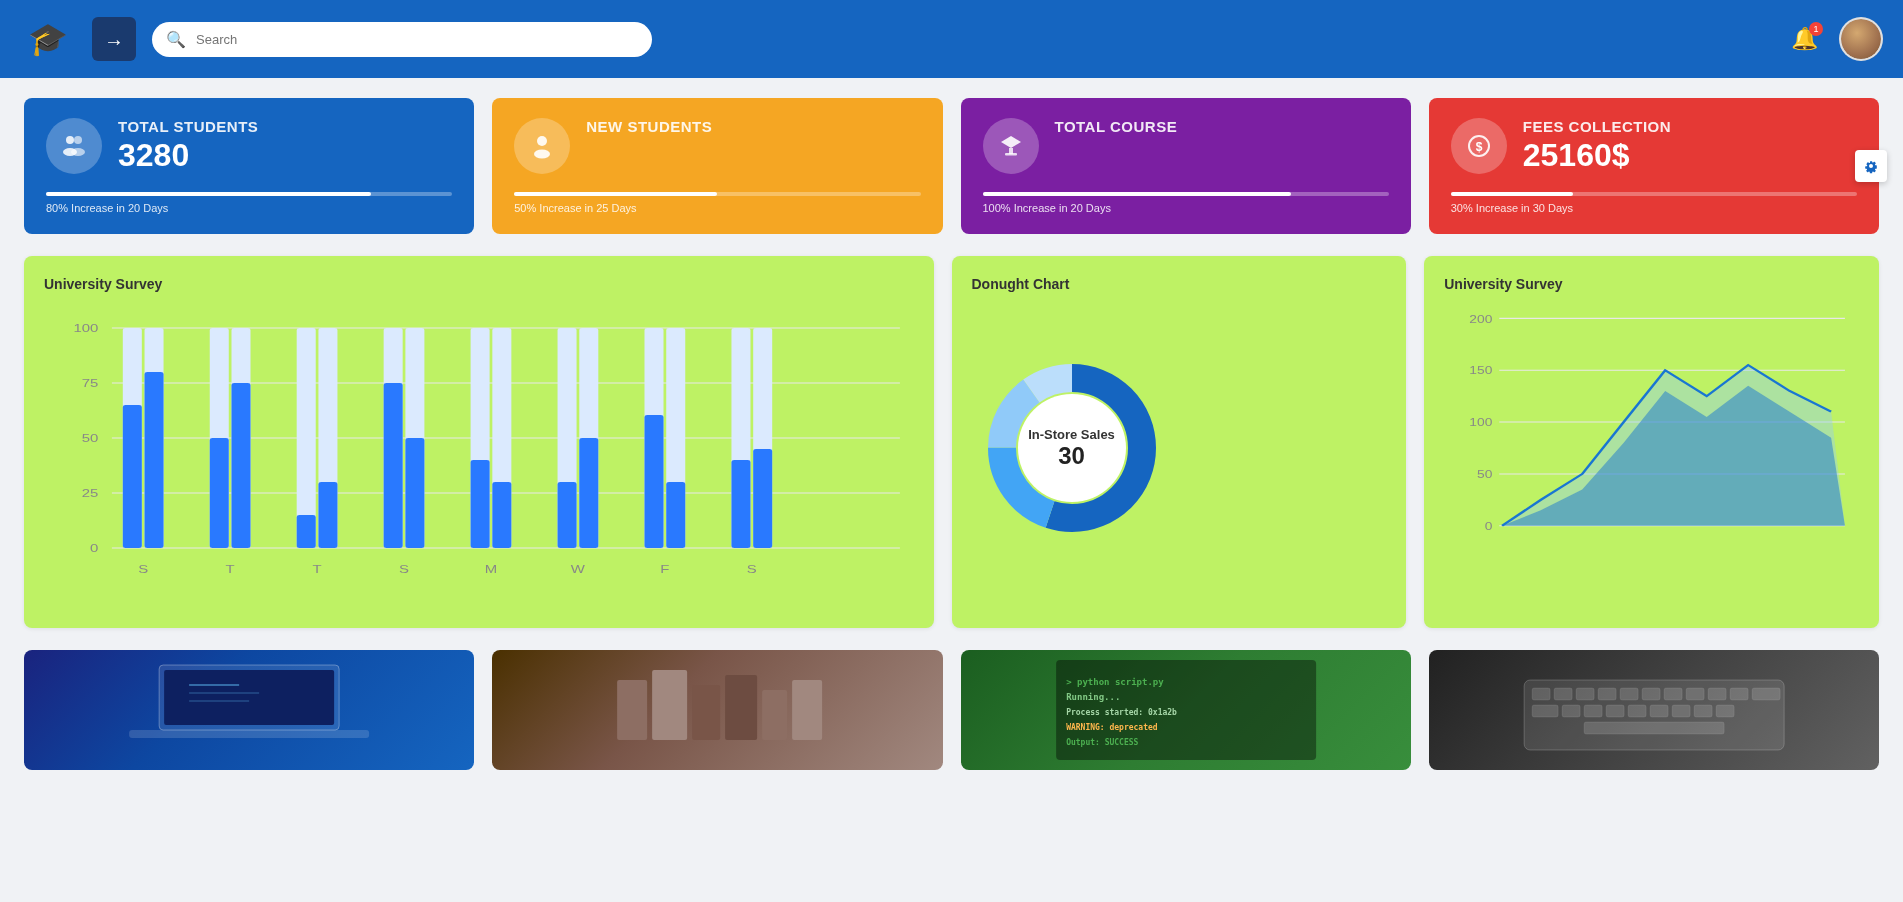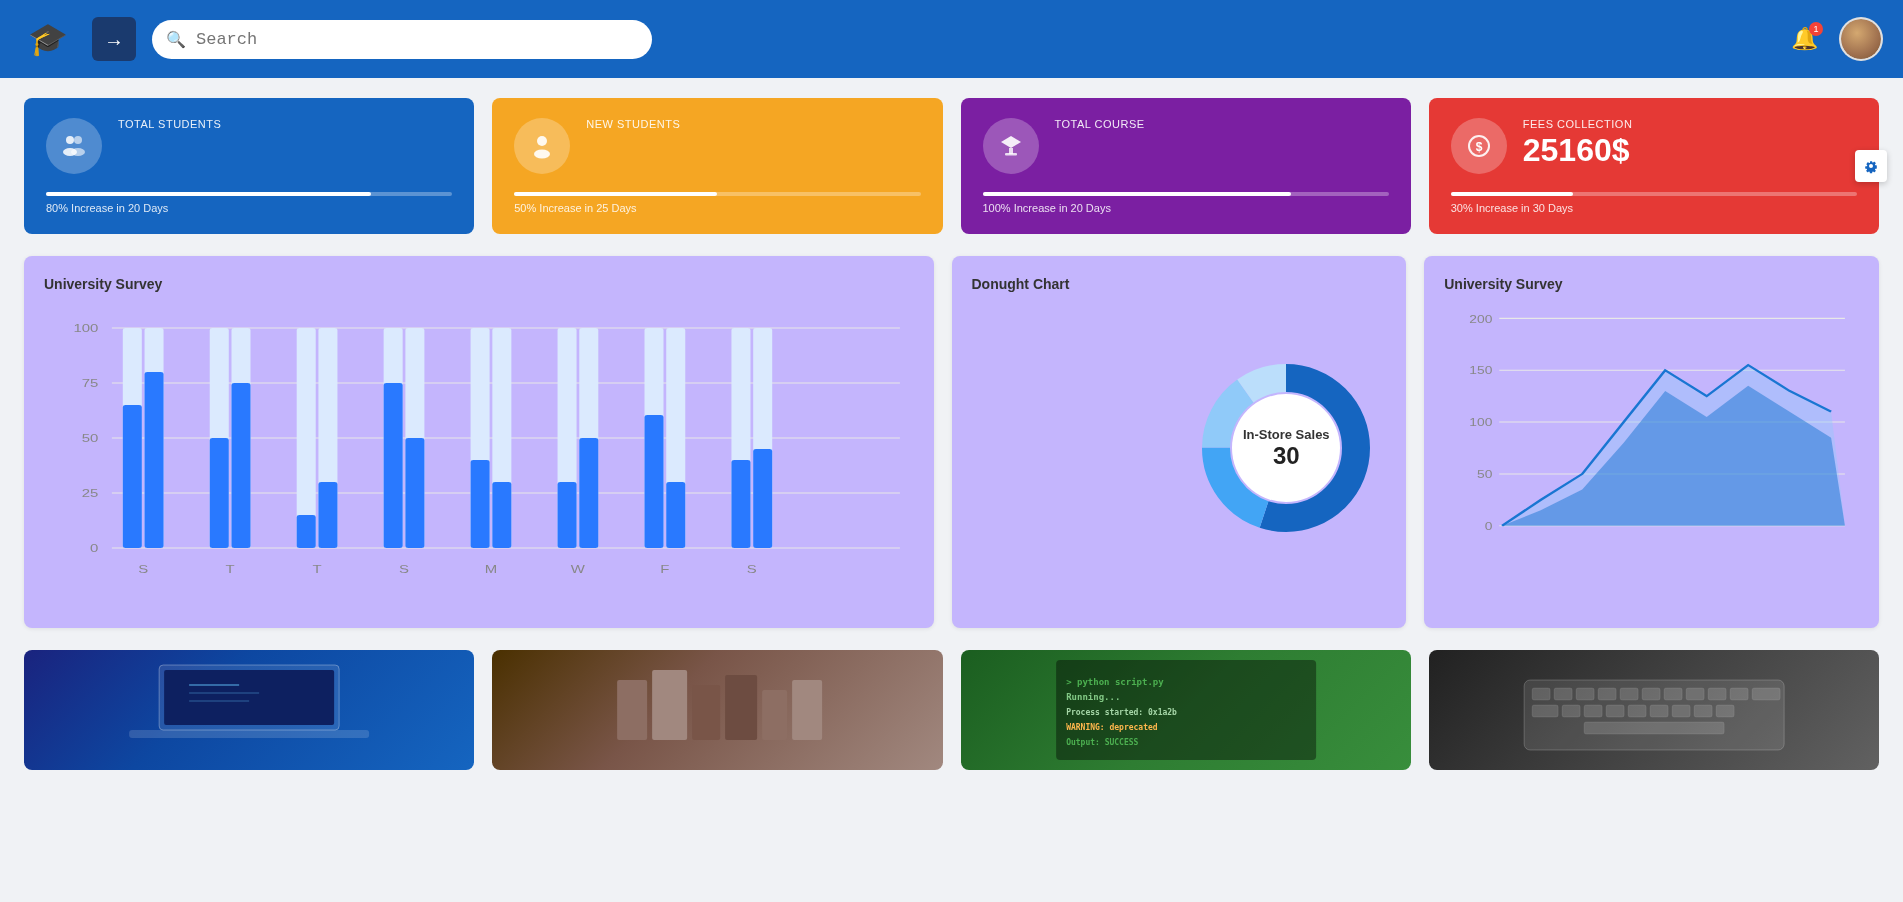--- a/index.html
+++ b/index.html
@@ -35,24 +35,23 @@
     .search-wrap {
       flex: 1;
       max-width: 500px;
       position: relative;
     }
     .search-wrap input {
       width: 100%;
       border: none;
       border-radius: 30px;
       padding: 10px 20px 10px 44px;
-      font-size: 17px;
+      font-size: 13px;
       background: white;
       outline: none;
-      font-family: Liberation Mono, monospace;
     }
     .search-icon-wrap {
       position: absolute;
       left: 14px; top: 50%;
       transform: translateY(-50%);
       color: #888;
       font-size: 16px;
       pointer-events: none;
     }
     .header-right {
@@ -124,22 +123,22 @@
       width: 56px; height: 56px;
       border-radius: 50%;
       background: rgba(255,255,255,0.25);
       display: flex; align-items: center; justify-content: center;
       flex-shrink: 0;
       font-size: 24px;
       color: white;
     }
     .stat-info { flex: 1; }
     .stat-label {
-      font-size: 11px;
-      font-weight: 400;
+      font-size: 15px;
+      font-weight: 700;
       letter-spacing: 0.5px;
       opacity: 0.9;
       text-transform: uppercase;
       margin-bottom: 4px;
     }
     .stat-value {
       font-size: 32px;
       font-weight: 700;
       line-height: 1;
     }
@@ -179,21 +178,21 @@
     }
 
     
     .charts-row {
       display: grid;
       grid-template-columns: 2fr 1fr 1fr;
       gap: 18px;
       margin-bottom: 22px;
     }
     .chart-card {
-      background: #c4b5fd;
+      background: #bef264;
       border-radius: 8px;
       padding: 20px;
       box-shadow: 0 1px 4px rgba(0,0,0,0.08);
     }
     .chart-title {
       font-size: 14px;
       font-weight: 600;
       color: #333;
       margin-bottom: 16px;
     }
@@ -205,21 +204,21 @@
     }
     .bar-chart-svg {
       width: 100%;
       height: 100%;
     }
 
     
     .donut-wrap {
       display: flex;
       align-items: center;
-      justify-content: flex-end;
+      justify-content: flex-start;
       height: 280px;
     }
     .donut-svg-wrap {
       position: relative;
       width: 200px; height: 200px;
     }
     .donut-center-label {
       position: absolute;
       top: 50%; left: 50%;
       transform: translate(-50%, -50%);
@@ -317,20 +316,21 @@
         <div class="stat-icon-circle">
           <svg width="28" height="28" viewBox="0 0 28 28" fill="white">
             <circle cx="10" cy="8" r="4" fill="white" opacity="0.85"></circle>
             <circle cx="18" cy="8" r="4" fill="white" opacity="0.6"></circle>
             <ellipse cx="10" cy="20" rx="7" ry="4" fill="white" opacity="0.85"></ellipse>
             <ellipse cx="18" cy="20" rx="7" ry="4" fill="white" opacity="0.6"></ellipse>
           </svg>
         </div>
         <div class="stat-info">
           <div class="stat-label">TOTAL STUDENTS</div>
+          <div class="stat-value">3280</div>
         </div>
       </div>
       <div class="stat-bar-wrap">
         <div class="stat-bar-bg">
           <div class="stat-bar-fill" style="width:80%"></div>
         </div>
         <div class="stat-foot">80% Increase in 20 Days</div>
       </div>
     </div>
 

